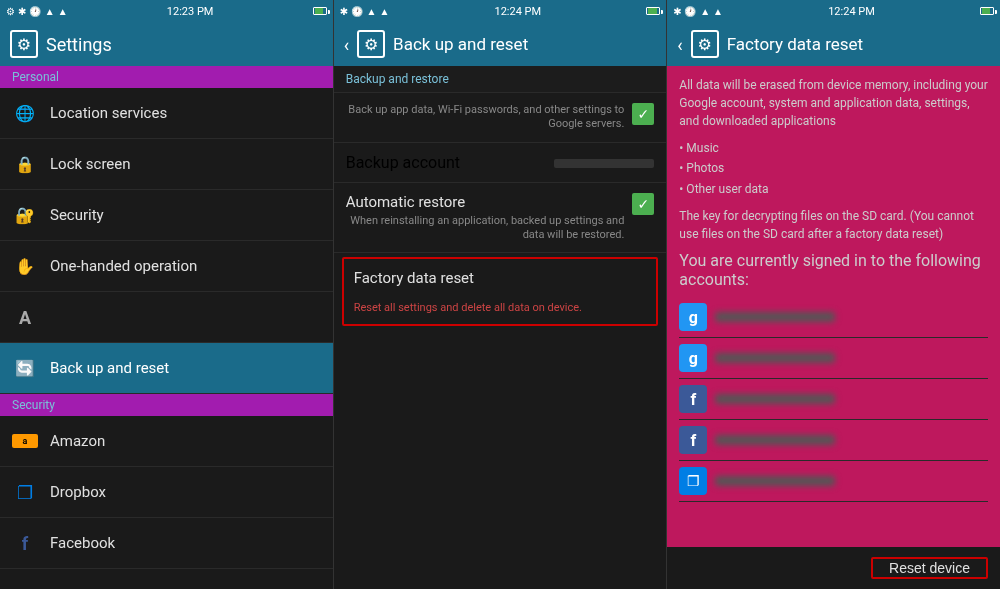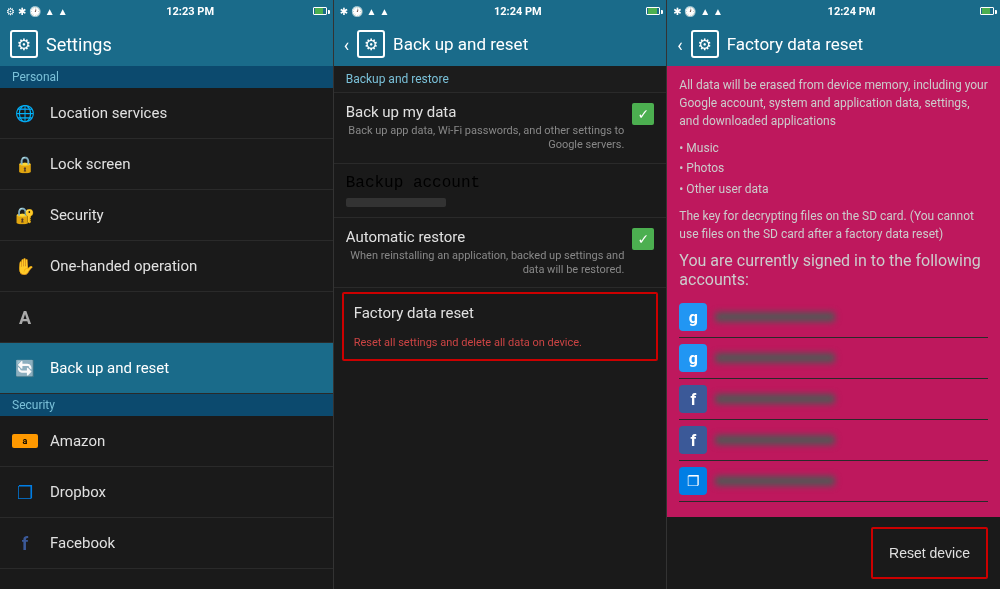--- a/index.html
+++ b/index.html
@@ -29,21 +29,21 @@
       height: 22px;
       display: flex;
       align-items: center;
       justify-content: space-between;
       padding: 0 6px;
       font-size: 10px;
       color: #fff;
       flex-shrink: 0;
     }
     .status-bar .icons { display: flex; align-items: center; gap: 3px; }
-    .status-bar .time { font-weight: bold; font-size: 11px; }
+    .status-bar .time { font-weight: normal; font-size: 11px; }
     .status-bar .battery {
       border: 1px solid #fff; border-radius: 1px;
       width: 14px; height: 8px; position: relative; display: flex; align-items: center;
     }
     .status-bar .battery::after {
       content:''; position:absolute; right:-4px; top:2px;
       width:2px; height:4px; background:#fff; border-radius:0 1px 1px 0;
     }
     .status-bar .battery-fill {
       background: #4caf50; height: 6px; width: 70%; margin: 0 1px;
@@ -66,21 +66,21 @@
     .settings-icon-box {
       border: 2px solid #fff;
       border-radius: 3px;
       width: 28px; height: 28px;
       display: flex; align-items: center; justify-content: center;
     }
     .section-label {
       padding: 4px 12px;
       font-size: 12px;
       color: #7ac0d8;
-      background: #0c4a6e;
+      background: #a21caf;
     }
     .menu-item {
       display: flex;
       align-items: center;
       gap: 12px;
       padding: 12px 12px;
       border-bottom: 1px solid #2a2a2a;
       cursor: pointer;
       background: #1a1a1a;
     }
@@ -233,21 +233,21 @@
     .reset-btn-wrap {
       padding: 10px 12px;
       background: #1a1a1a;
       display: flex; justify-content: flex-end;
       flex-shrink: 0;
     }
     .reset-btn {
       border: 2px solid #cc0000;
       background: transparent;
       color: #e0e0e0;
-      padding: 16px 16px;
+      padding: 1px 16px;
       font-size: 14px;
       cursor: pointer;
       border-radius: 2px;
     }
   </style>
 </head>
 <body>
 
 <div class="panel panel1">
 
@@ -340,27 +340,26 @@
       <span style="color:#fff;font-size:16px;">⚙</span>
     </div>
     <span class="title">Back up and reset</span>
   </div>
 
   <div class="content">
     <div class="section-header">Backup and restore</div>
 
     <div class="backup-item">
       <div class="info">
-        <div class="title">Back up my data</div>
         <div class="subtitle">Back up app data, Wi-Fi passwords, and other settings to Google servers.</div>
       </div>
       <div class="checkbox-green">✓</div>
     </div>
 
-    <div class="backup-item" style="flex-direction:column;font-family:Liberation Mono, monospace;">
+    <div class="backup-item" style="flex-direction:row;">
       <div class="title">Backup account</div>
       <div class="account-value">
         <div style="width:100px;height:9px;background:#333;border-radius:2px;margin-top:4px;"></div>
       </div>
     </div>
 
     <div class="backup-item">
       <div class="info">
         <div class="title">Automatic restore</div>
         <div class="subtitle">When reinstalling an application, backed up settings and data will be restored.</div>

